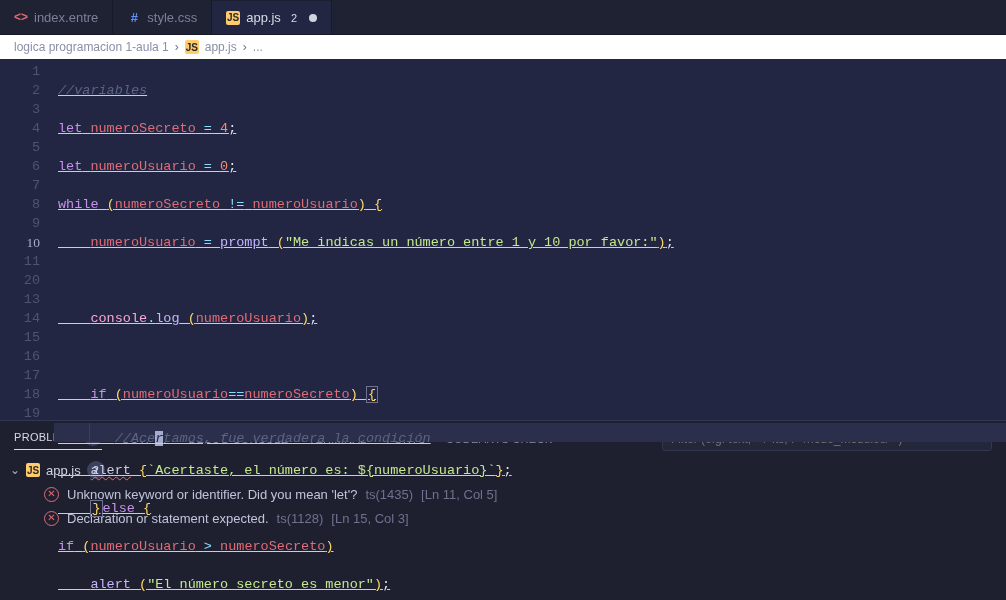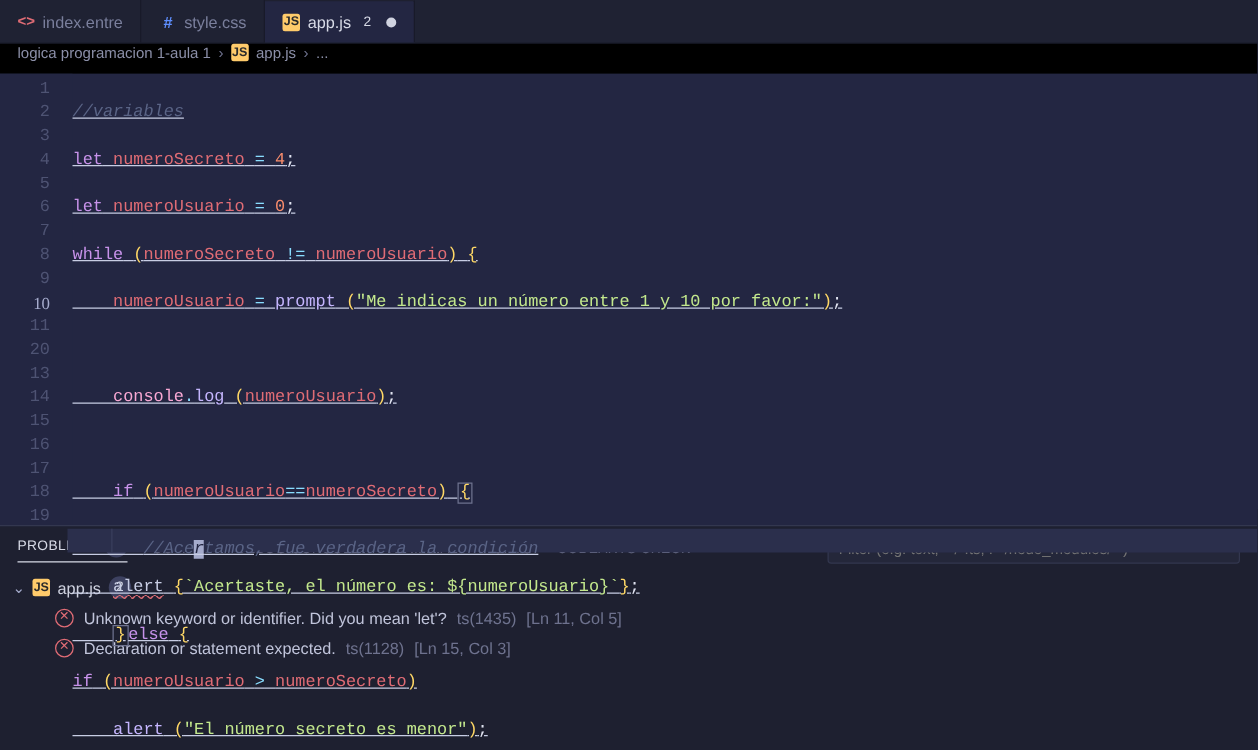--- a/index.html
+++ b/index.html
@@ -40,23 +40,23 @@
   .icon-html { color: #e06c75; font-weight: bold; font-size: 12px; }
   .icon-css  { color: #5f8fff; font-weight: bold; font-size: 13px; }
   .icon-js   {
     background: #ffcb6b; color: #2b2b2b; font-weight: bold;
     font-size: 10px; width: 14px; height: 14px; display: inline-flex;
     align-items: center; justify-content: center; border-radius: 2px;
   }
 
   
   .breadcrumb {
-    display: flex; align-items: flex-start; gap: 6px;
+    display: flex; align-items: center; gap: 6px;
     height: 24px; padding: 0 14px;
-    background: #000000;
+    background: #ffffff;
     color: #8b8fa8; font-size: 12px;
   }
   .crumb-sep { color: #6e728e; }
 
   
   .editor {
     display: flex;
     height: 361px;
     background: #232642;
     font-family: Consolas, "Courier New", monospace;

